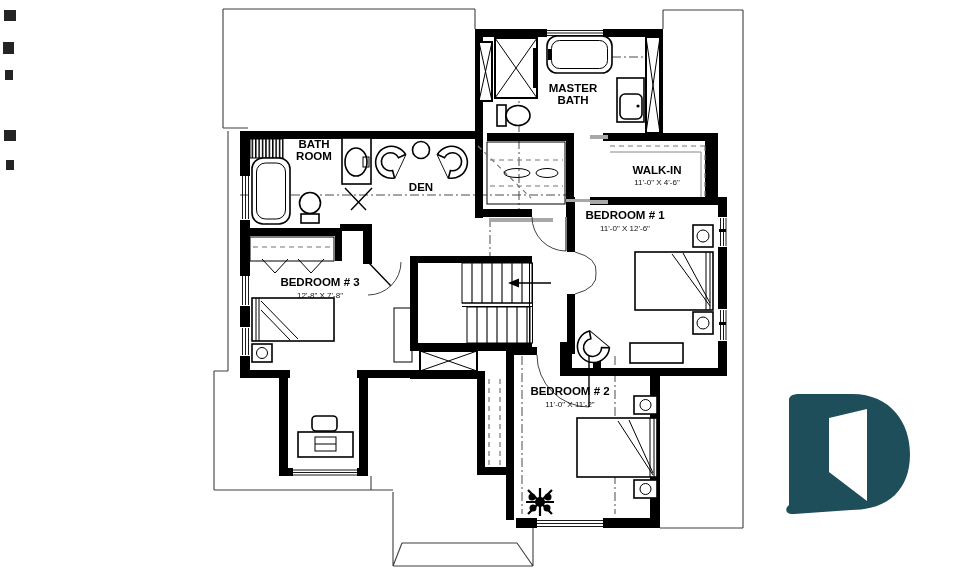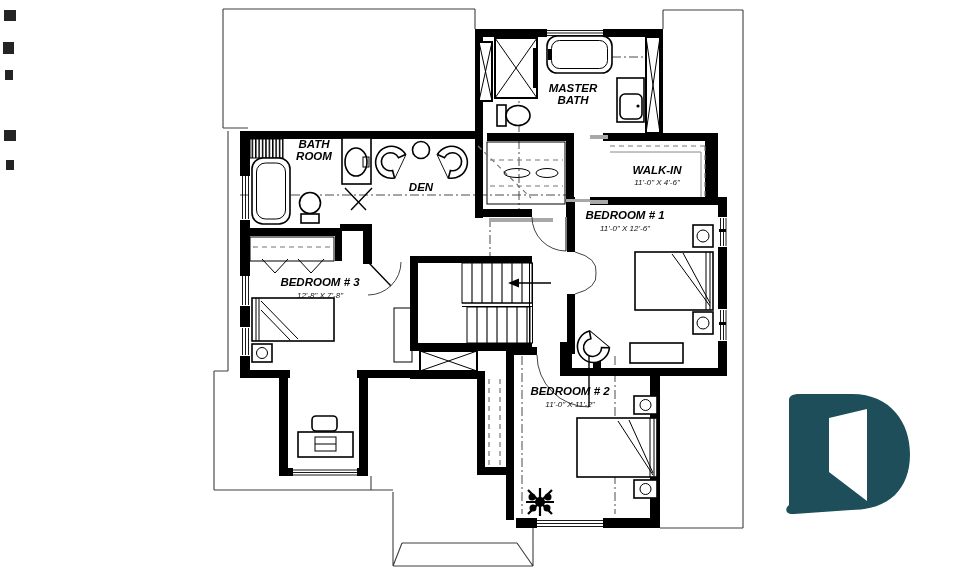--- a/index.html
+++ b/index.html
@@ -1,17 +1,17 @@
 <!DOCTYPE html>
 <html><head>
 <meta charset="utf-8">
 <style>
   html,body{margin:0;padding:0;background:#ffffff;}
   #stage{position:relative;width:960px;height:569px;background:#ffffff;overflow:hidden;
-         font-family:"Liberation Sans",sans-serif;font-style:italic;}
+         font-family:"Liberation Sans",sans-serif;}
   svg{position:absolute;left:0;top:0;}
   .rname{font-family:"Liberation Sans",sans-serif;font-weight:bold;font-size:11.5px;fill:#000;}
   .rdim{font-family:"Liberation Sans",sans-serif;font-size:8px;fill:#111;}
   .thin{stroke:#3f3f3f;stroke-width:1.1;fill:none;}
   .fix{fill:#fff;stroke:#000;stroke-width:1.6;}
   .fix2{fill:none;stroke:#000;stroke-width:1;}
   .xbox{fill:#fff;stroke:#000;stroke-width:2;}
   .xline{stroke:#000;stroke-width:1;fill:none;}
   .dashdot{stroke:#4a4a4a;stroke-width:1;fill:none;stroke-dasharray:9 3 2 3;}
   .dashed{stroke:#777;stroke-width:1.2;fill:none;stroke-dasharray:5 4;}

